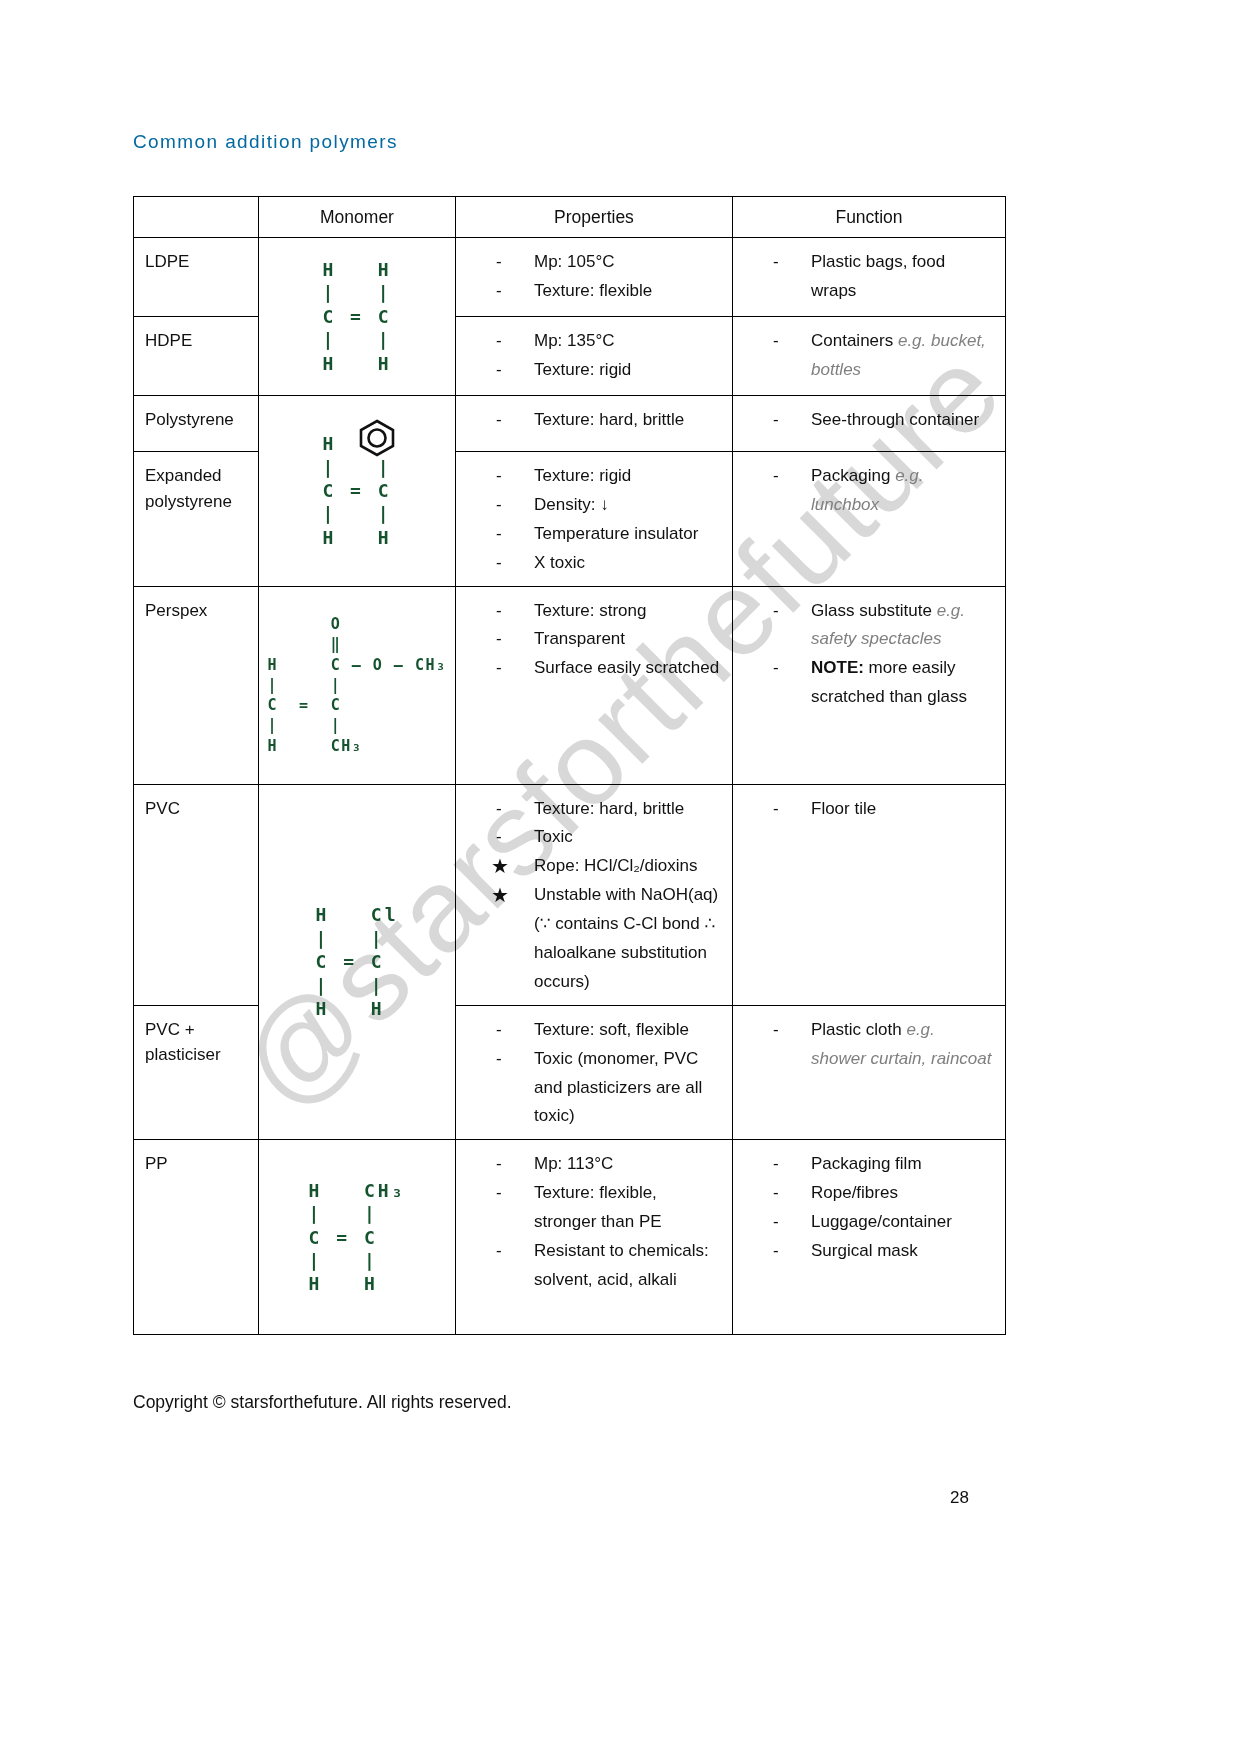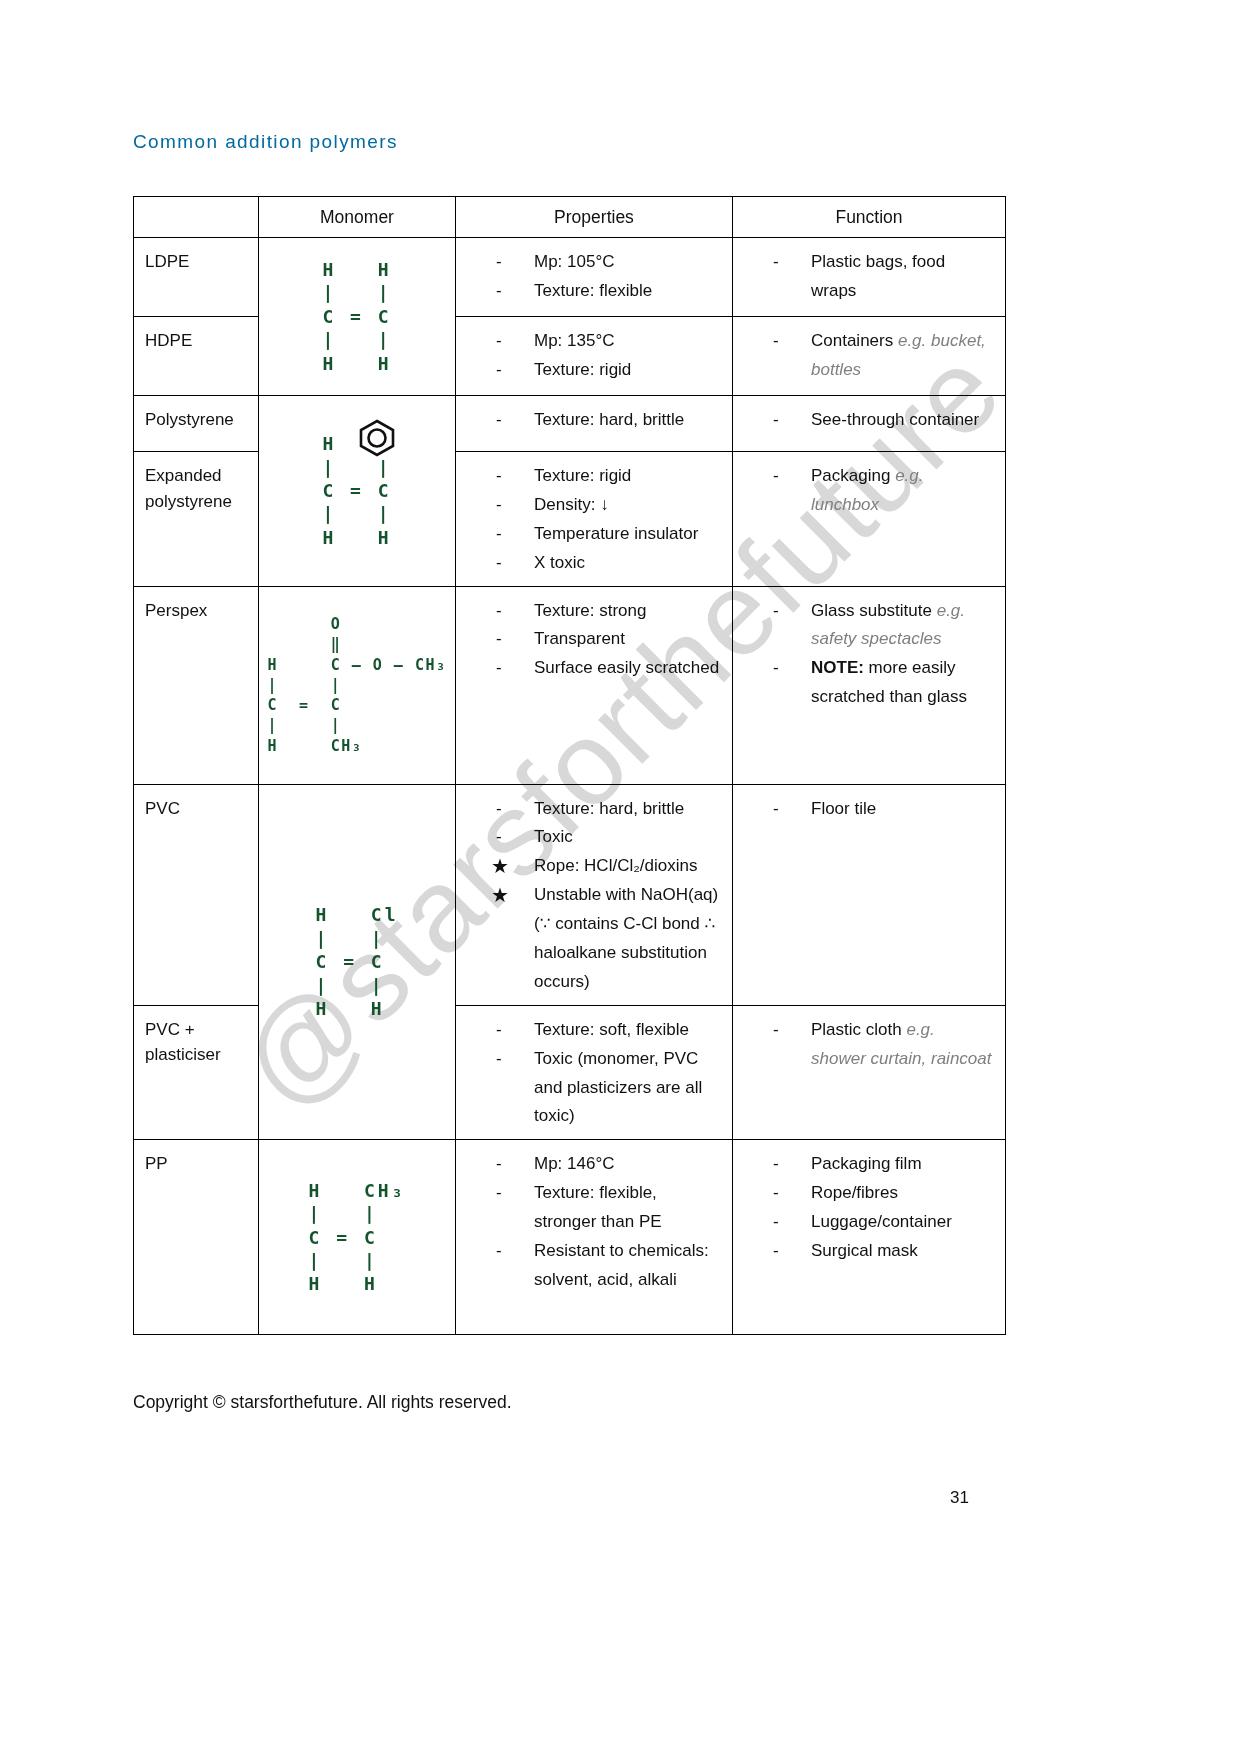--- a/index.html
+++ b/index.html
@@ -266,21 +266,21 @@
           <pre class="structure">H   CH₃
 |   |
 C = C
 |   |
 H   H</pre>
         </span>
       </td>
       <td class="list">
             <div class="item">
               <span class="bullet">-</span>
-              <span class="txt">Mp: 146°C</span>
+              <span class="txt">Mp: 113°C</span>
             </div>
             <div class="item">
               <span class="bullet">-</span>
               <span class="txt">Texture: flexible, stronger than PE</span>
             </div>
             <div class="item">
               <span class="bullet">-</span>
               <span class="txt">Resistant to chemicals: solvent, acid, alkali</span>
             </div>
           </td>
@@ -300,15 +300,15 @@
             <div class="item">
               <span class="bullet">-</span>
               <span class="txt">Surgical mask</span>
             </div>
           </td>
     </tr>
   </tbody>
     </table>
 
   <div class="footer">Copyright © starsforthefuture. All rights reserved.</div>
-  <div class="pagenum">31</div>
+  <div class="pagenum">28</div>
 
 </div>
 
 </body></html>

